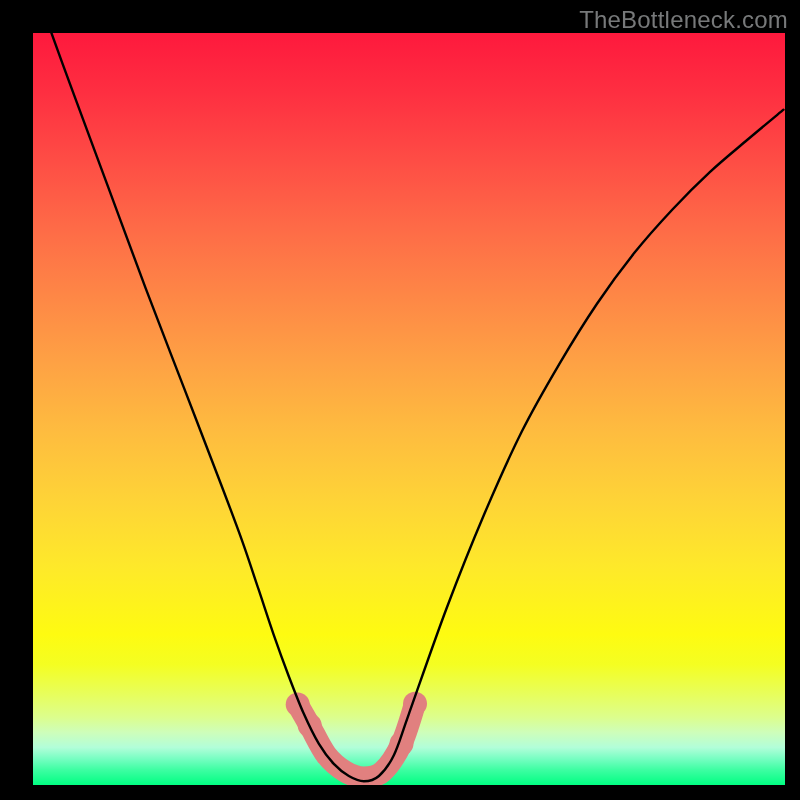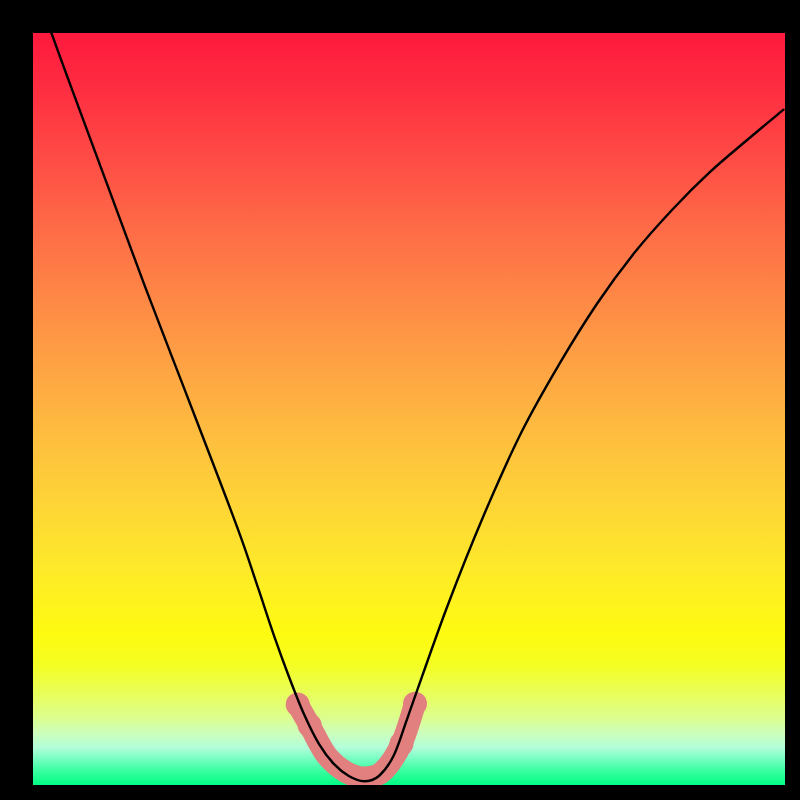--- a/index.html
+++ b/index.html
@@ -94,13 +94,14 @@
       <path class="marker" d="M 264.7 671.54 C 266.71 675.05, 271.98 684.19, 276.74 692.59 C 281.50 700.99, 287.39 714.27, 293.28 721.92 C 299.17 729.56, 305.81 734.70, 312.08 738.46 C 318.35 742.22, 324.61 744.48, 330.88 744.48 C 337.15 744.48, 343.41 744.10, 349.68 738.46 C 355.95 732.82, 363.09 721.92, 368.48 710.64 C 373.87 699.36, 379.76 677.42, 382.02 670.78"></path>
       <g>
           <circle class="dot" cx="264.70" cy="671.54" r="12"></circle>
           <circle class="dot" cx="276.74" cy="692.59" r="12"></circle>
           <circle class="dot" cx="368.48" cy="710.64" r="12"></circle>
           <circle class="dot" cx="382.02" cy="670.78" r="12"></circle>
         </g>
       <path class="line" d="M 7.52 -30.08 C 12.53 -16.29, 26.32 21.93, 37.60 52.64 C 48.88 83.35, 62.67 120.32, 75.20 154.16 C 87.73 188.00, 100.27 222.47, 112.80 255.68 C 125.33 288.89, 137.87 320.85, 150.40 353.44 C 162.93 386.03, 178.22 425.51, 188.00 451.20 C 197.78 476.89, 202.79 490.05, 209.06 507.60 C 215.33 525.15, 220.34 540.81, 225.60 556.48 C 230.86 572.15, 235.63 587.19, 240.64 601.60 C 245.65 616.01, 250.67 629.80, 255.68 642.96 C 260.69 656.12, 265.71 669.28, 270.72 680.56 C 275.73 691.84, 280.75 702.24, 285.76 710.64 C 290.77 719.04, 295.79 725.55, 300.80 730.94 C 305.81 736.33, 310.83 740.10, 315.84 742.98 C 320.85 745.86, 325.87 748.24, 330.88 748.24 C 335.89 748.24, 340.91 747.37, 345.92 742.98 C 350.93 738.59, 355.95 732.32, 360.96 721.92 C 365.97 711.52, 367.23 705.00, 376.00 680.56 C 384.77 656.12, 401.07 608.49, 413.60 575.28 C 426.13 542.07, 438.67 510.73, 451.20 481.28 C 463.73 451.83, 476.27 423.63, 488.80 398.56 C 501.33 373.49, 513.87 352.19, 526.40 330.88 C 538.93 309.57, 551.47 289.27, 564.00 270.72 C 576.53 252.17, 589.07 235.25, 601.60 219.58 C 614.13 203.91, 626.67 190.13, 639.20 176.72 C 651.73 163.31, 664.27 150.78, 676.80 139.12 C 689.33 127.46, 702.12 117.18, 714.40 106.78 C 726.68 96.38, 744.48 81.71, 750.50 76.70"></path>
     </svg>
   </div>
+  <div class="watermark">TheBottleneck.com</div>
 </div>
 
 </body></html>

